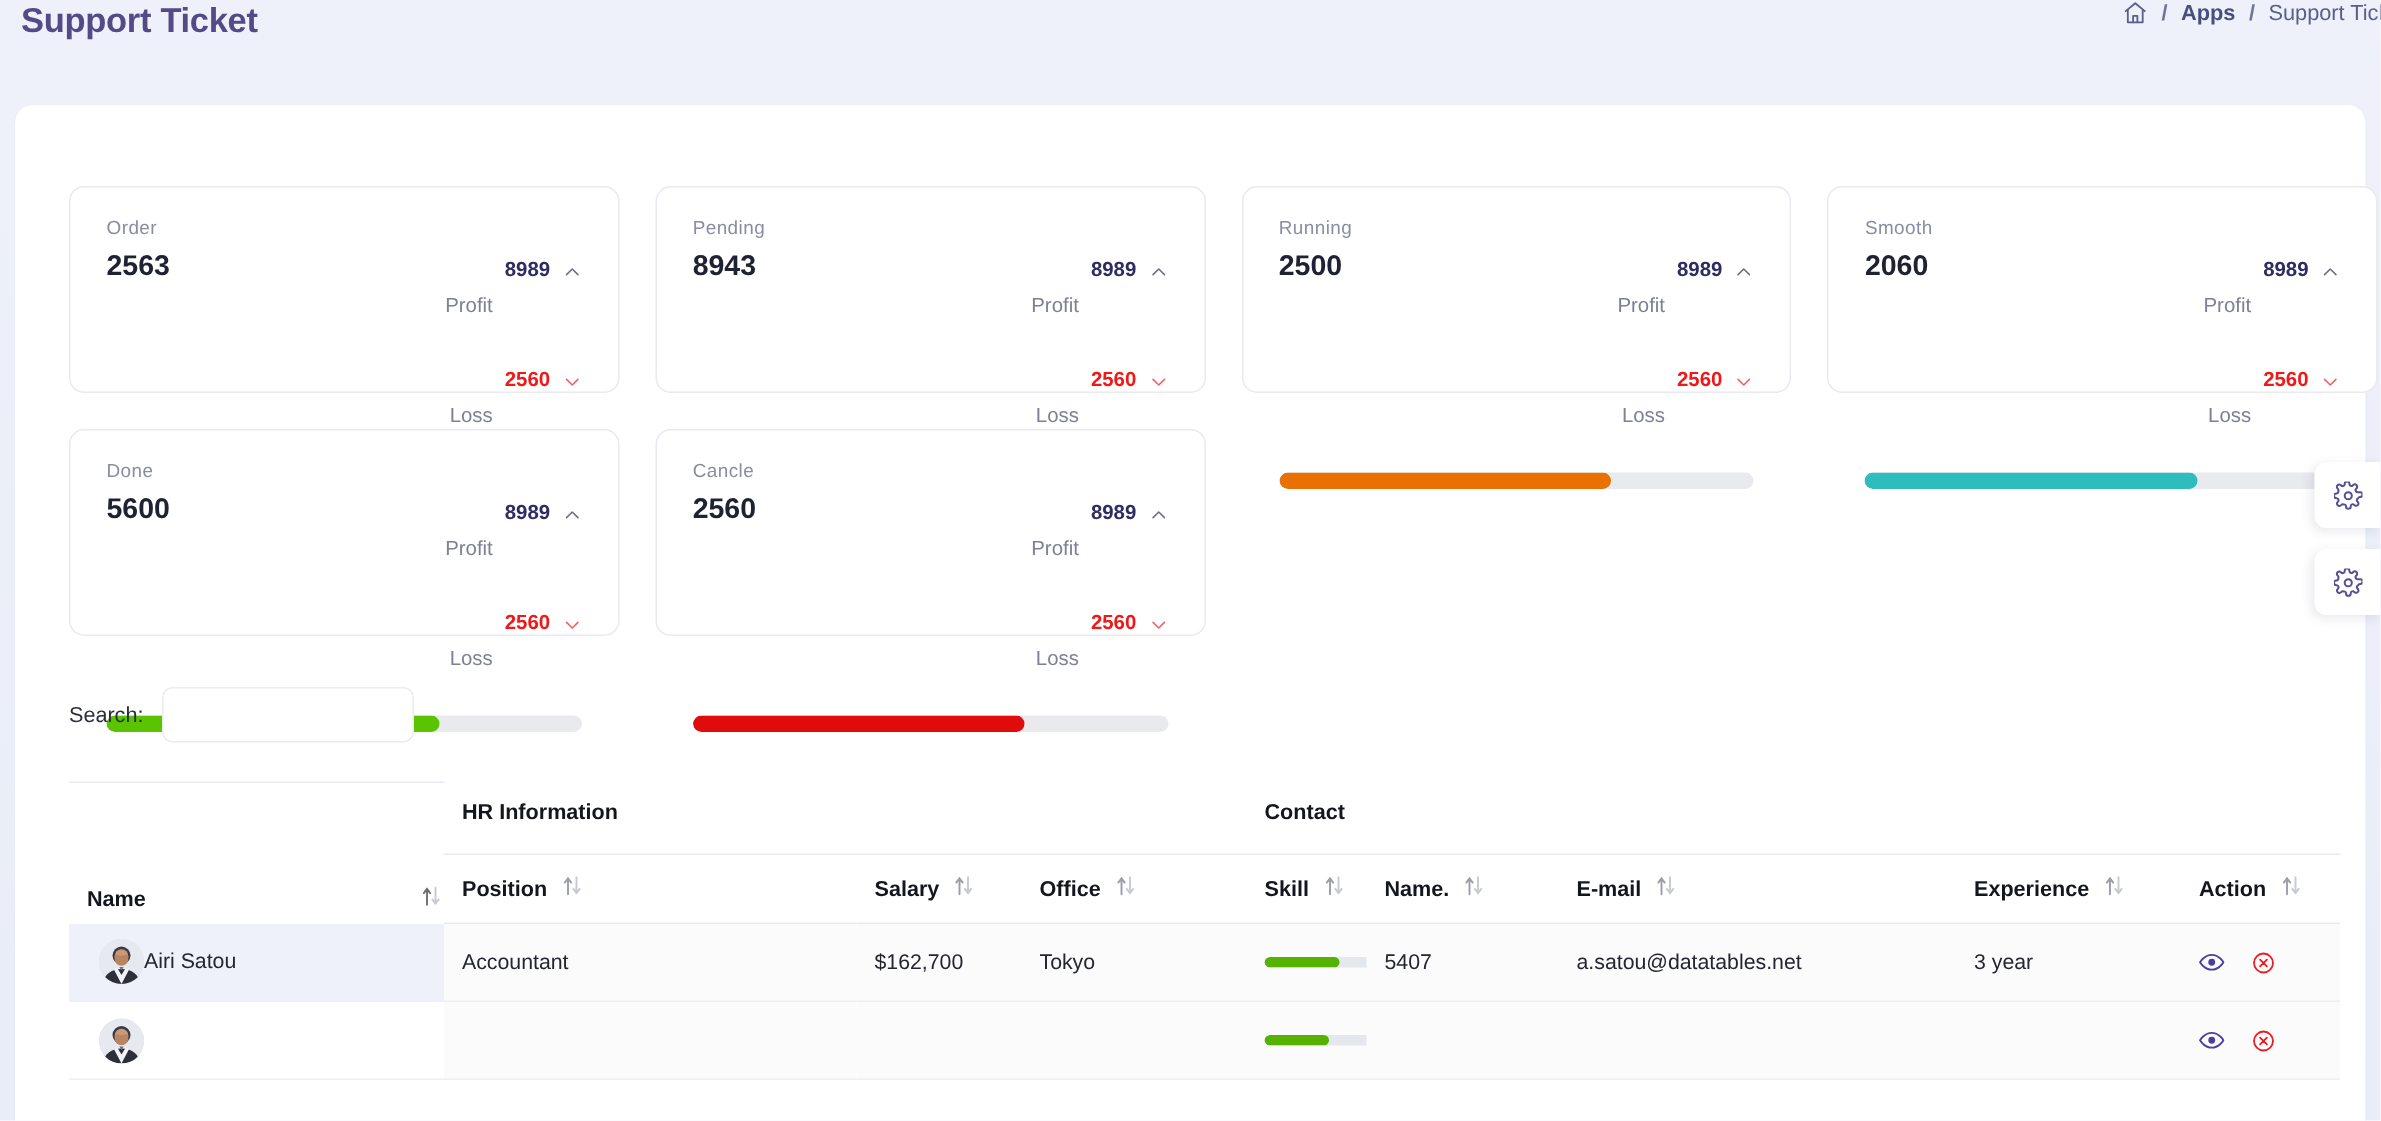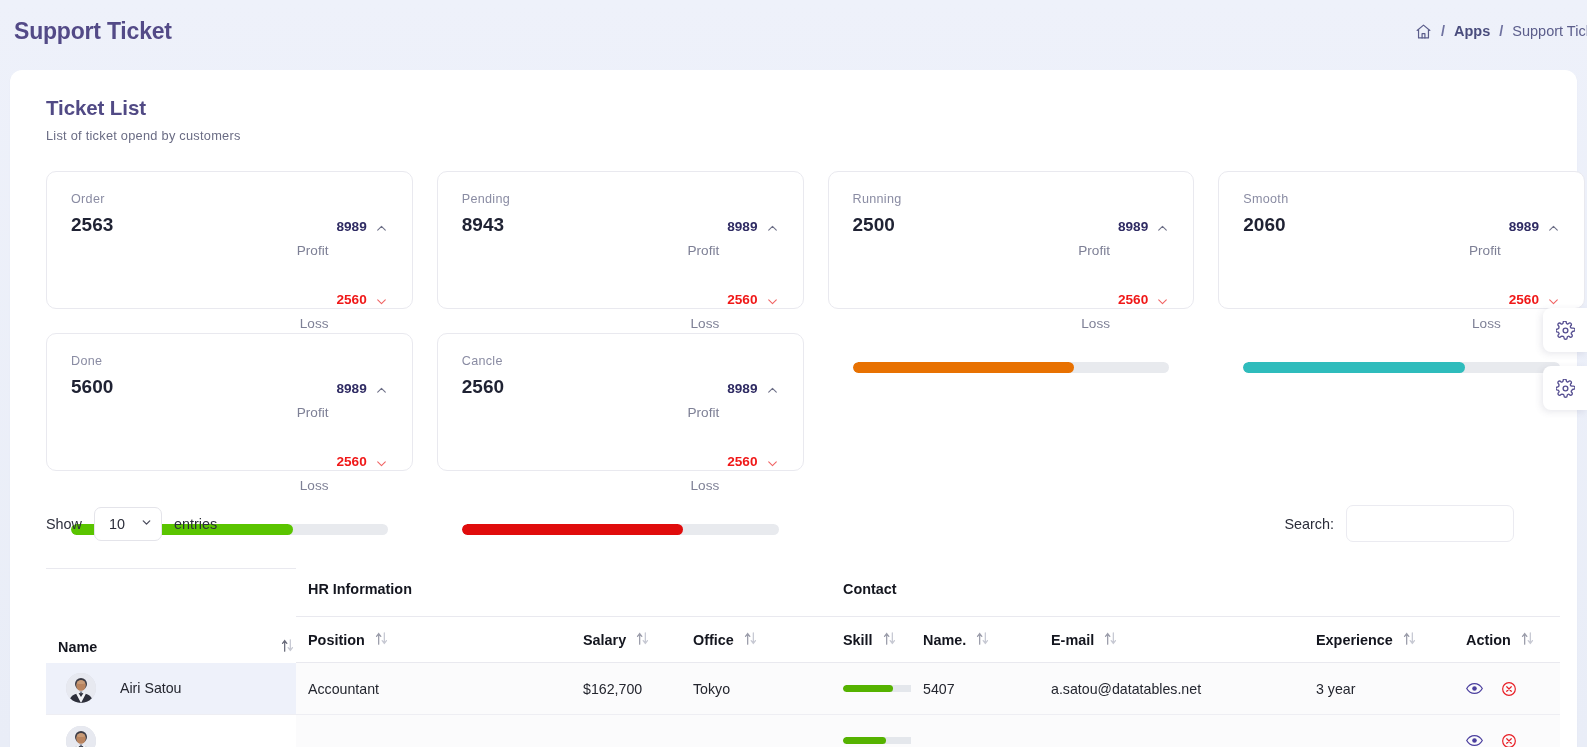--- a/index.html
+++ b/index.html
@@ -14,21 +14,21 @@
     font-family: "Liberation Sans", sans-serif;
     background: linear-gradient(180deg, #eef1fa 0%, #e9edf7 100%);
     color: #3e3f5e;
     -webkit-font-smoothing: antialiased;
   }
 
   
   .page-header {
     height: 62px;
     display: flex;
-    align-items: center;
+    align-items: flex-start;
     justify-content: space-between;
     padding: 0 22px 0 14px;
     position: relative;
   }
 
   .page-title {
     font-size: 23px;
     font-weight: bold;
     color: #534a87;
     letter-spacing: -0.2px;
@@ -256,21 +256,21 @@
   }
   tbody tr td.name-cell {
     background: #eef1fa;
   }
   tbody tr.alt td { background: #fbfbfc; }
   tbody tr.alt td.name-cell { background: #fff; }
 
   .name-cell-inner {
     display: flex;
     align-items: center;
-    gap: 24px;
+    gap: 0;
     padding-left: 8px;
   }
   .avatar {
     width: 30px; height: 30px;
     border-radius: 50%;
     overflow: hidden;
     flex: none;
     background: #d9dbe4;
   }
 
@@ -324,24 +324,20 @@
     </span>
     <span class="sep">/</span>
     <span class="bc-apps">Apps</span>
     <span class="sep">/</span>
     <span class="bc-current">Support Ticket</span>
   </div>
 </div>
 
 <div class="main-card">
 
-  <div class="card-head">
-    <div class="card-title">Ticket List</div>
-    <div class="card-sub">List of ticket opend by customers</div>
-  </div>
 
   <div class="stat-grid" id="stat-grid">
       <div class="stat-card">
         <div class="stat-top">
           <div>
             <div class="stat-label">Order</div>
             <div class="stat-value">2563</div>
           </div>
           <div class="stat-pl">
             <div class="pl-row">
@@ -495,32 +491,20 @@
             </div>
           </div>
         </div>
         <div class="track">
           <div class="fill" style="background: rgb(224, 12, 12); width: 70%;"></div>
         </div>
       </div>
     </div>
 
   <div class="table-controls">
-    <div class="show-group">
-      <span>Show</span>
-      <span class="select-wrap">
-        <select class="entries-select" id="entries-select"><option value="10">10</option><option value="25">25</option><option value="50">50</option><option value="100">100</option></select>
-        <span class="sel-chev">
-          <svg width="13" height="13" viewBox="0 0 24 24" fill="none" stroke="#4a4c5c" stroke-width="2.4" stroke-linecap="round" stroke-linejoin="round">
-              <path d="M6 9l6 6 6-6"></path>
-            </svg>
-        </span>
-      </span>
-      <span>entries</span>
-    </div>
 
     <div class="search-group">
       <span>Search:</span>
       <input class="search-input" type="text" id="search-input" placeholder="" style="">
     </div>
   </div>
 
   <div class="table-wrap">
     <table>
       <colgroup>

